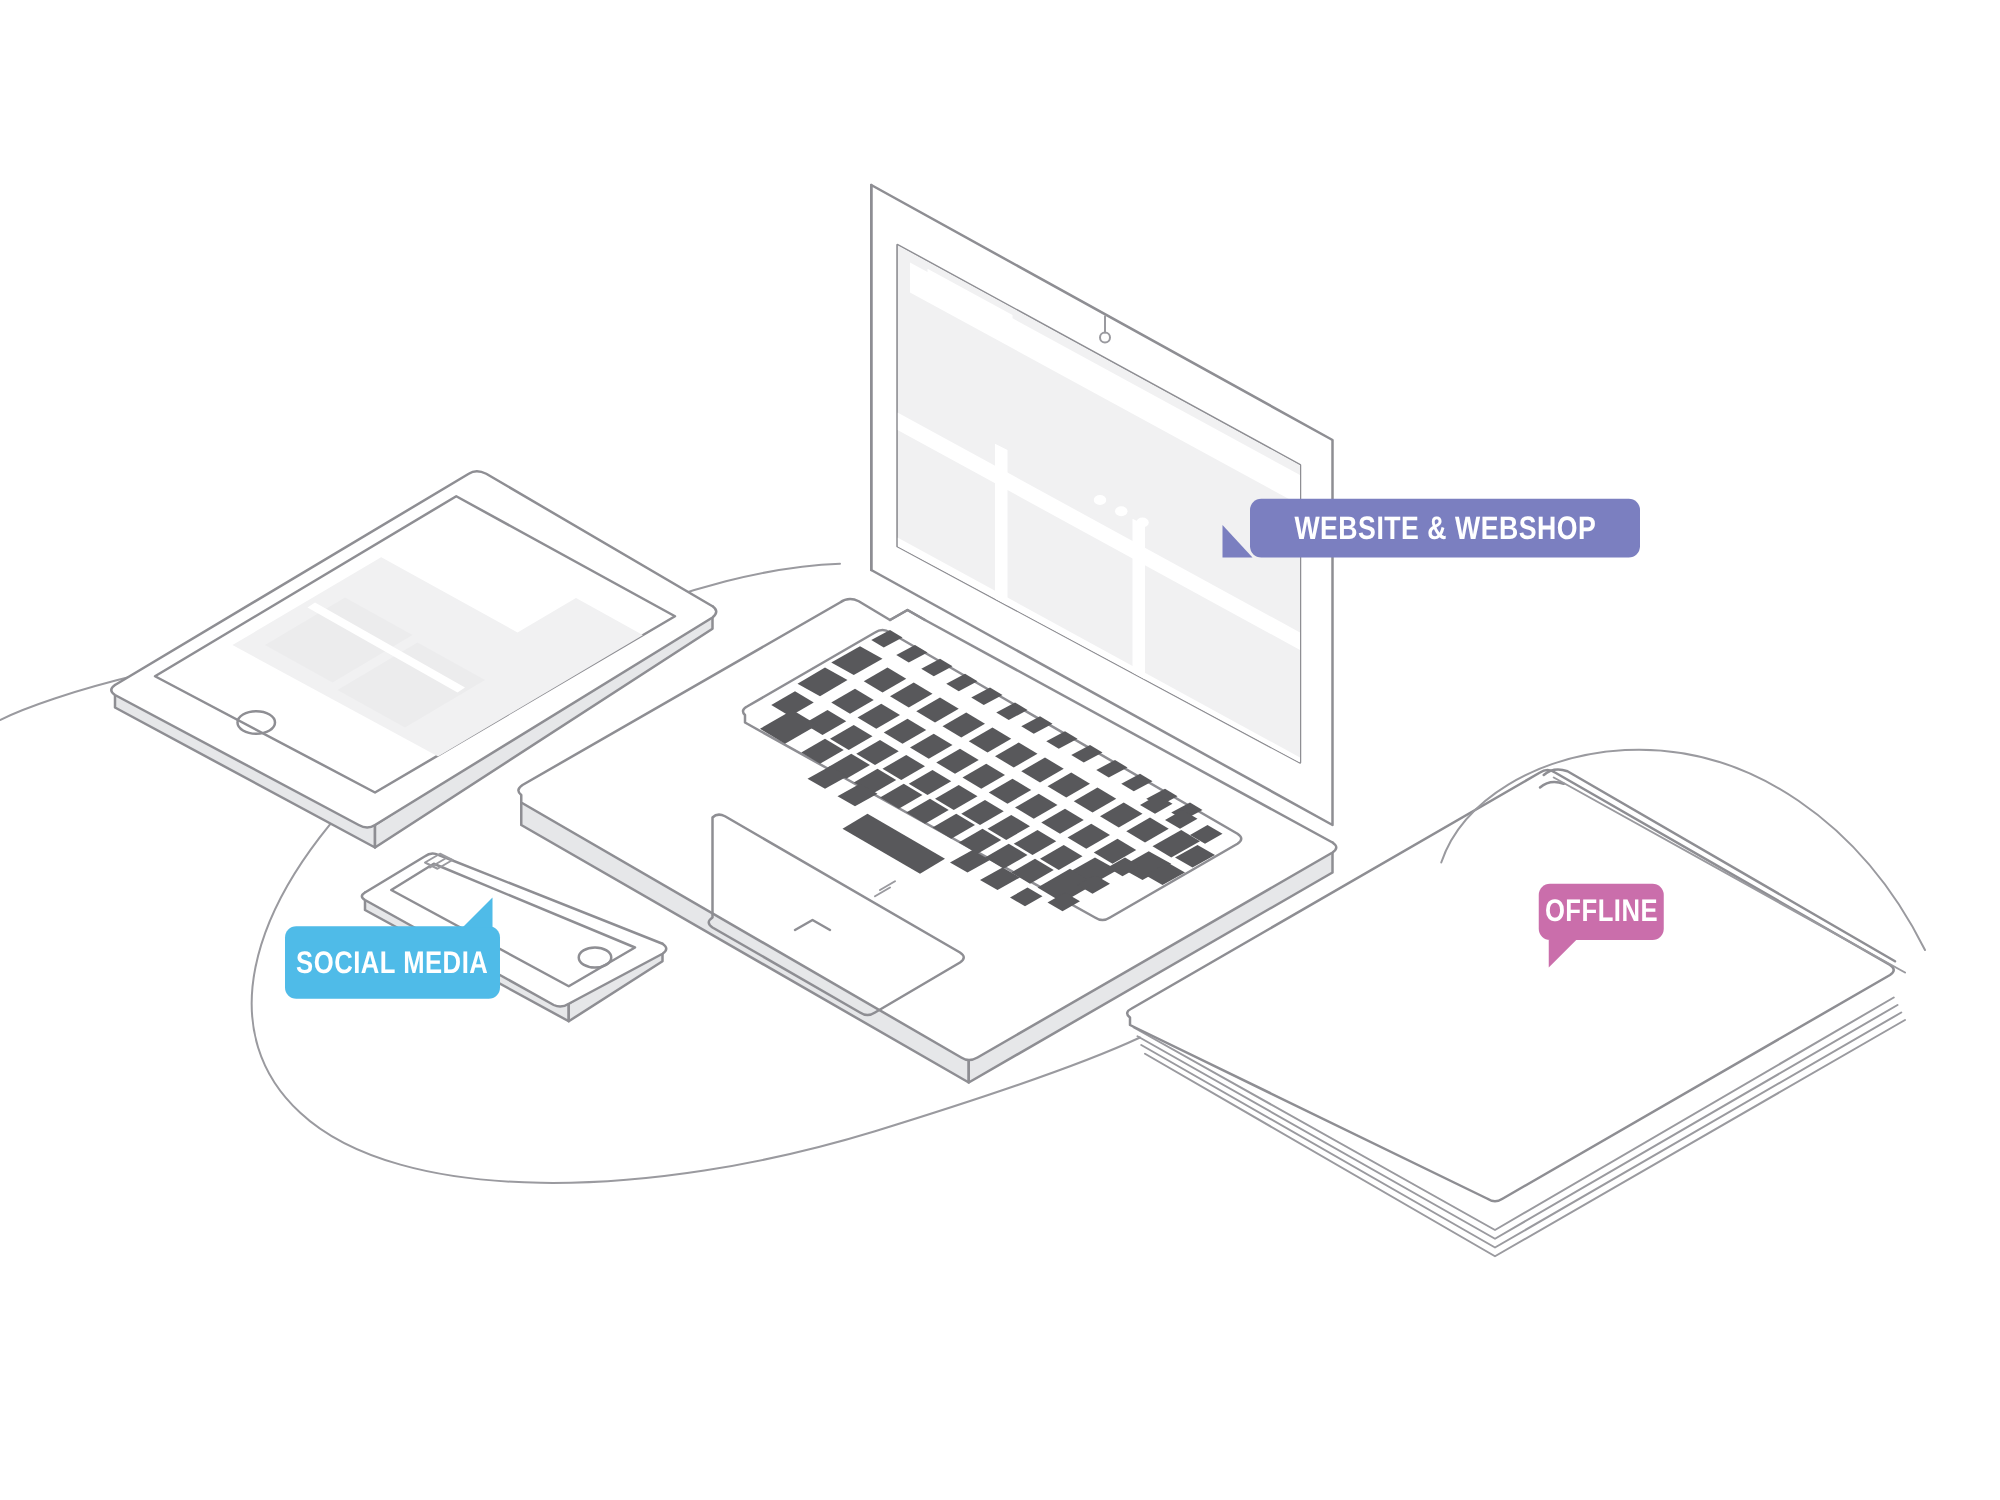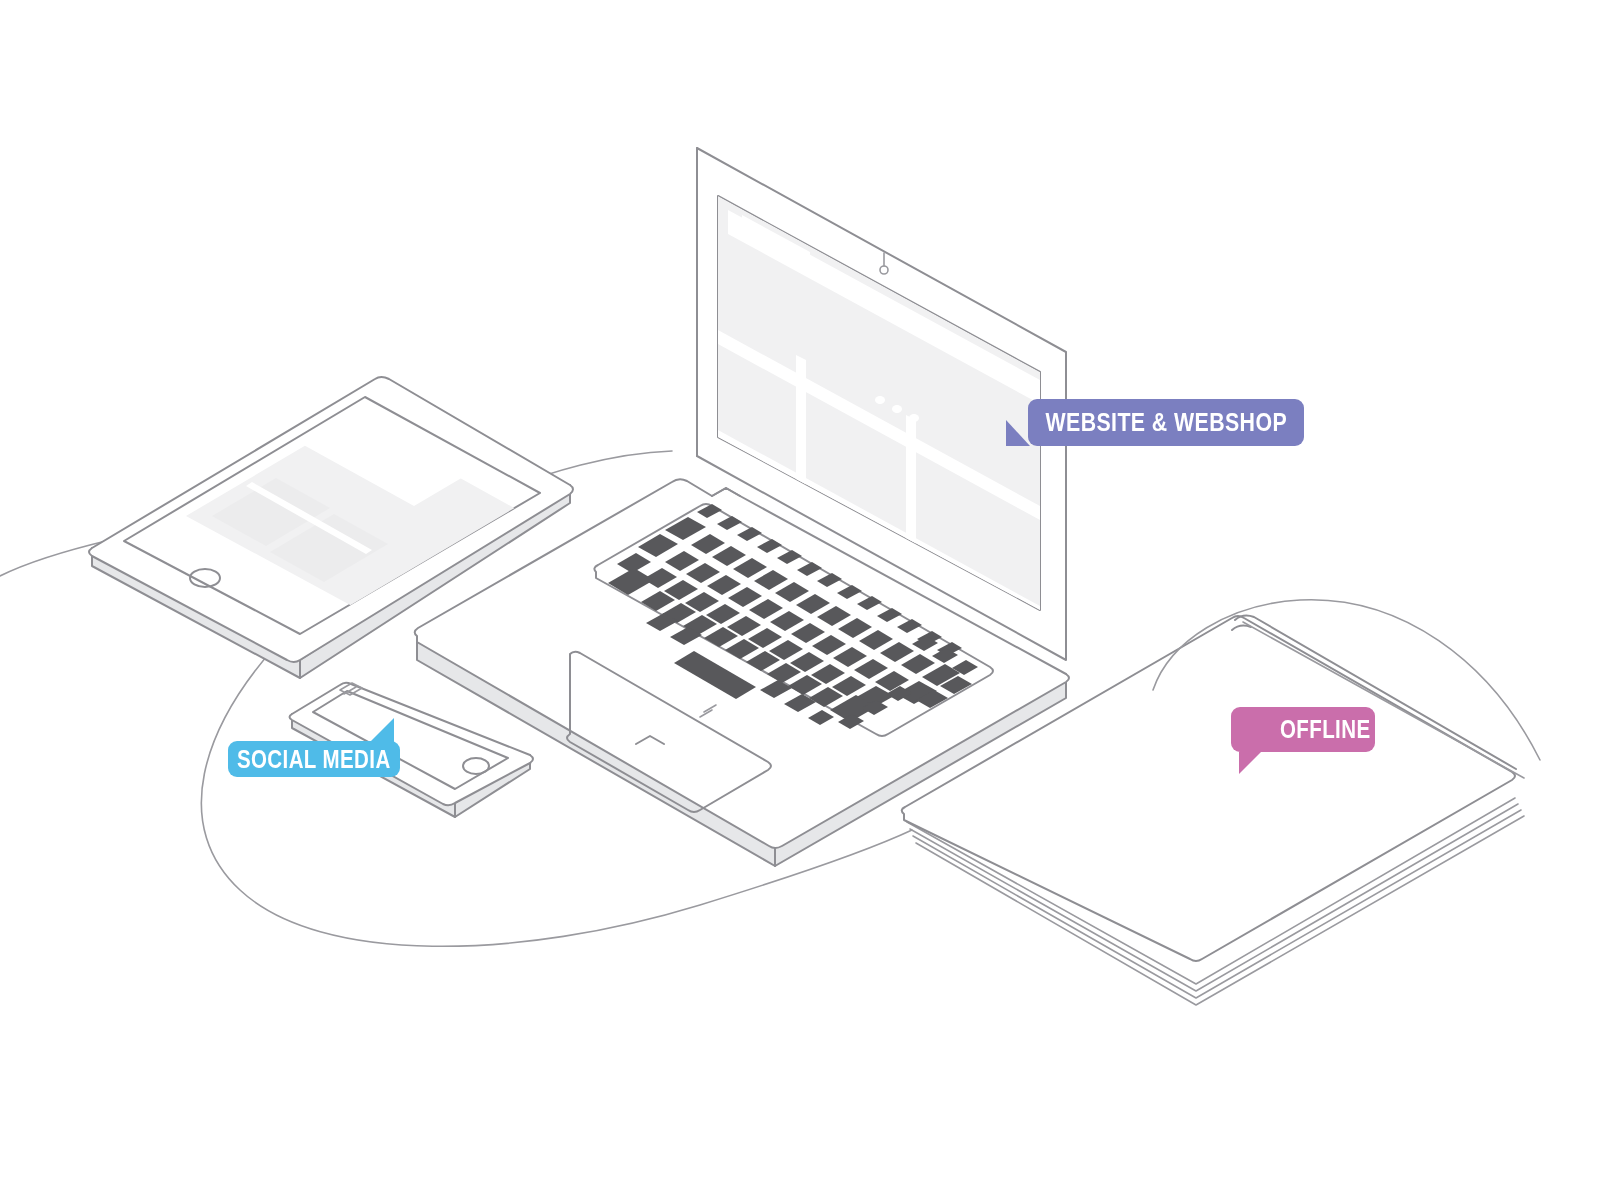--- a/index.html
+++ b/index.html
@@ -16,33 +16,33 @@
   .badge .txt{display:block;transform:scaleX(.82);transform-origin:center;}
   .badge::after{content:"";position:absolute;width:0;height:0;}
 
   
   #badge-mobile{left:88px;top:433px;width:178px;height:47px;background:#5b82bd;font-size:26px;}
   #badge-mobile::after{right:8px;bottom:-24px;
       border-left:0 solid transparent;border-right:26px solid transparent;
       border-top:26px solid #5b82bd;}
 
   
-  #badge-website{left:1000px;top:399px;width:276px;height:47px;background:#7b7fc0;font-size:26px;margin-left:28px;}
+  #badge-website{left:1000px;top:399px;width:312px;height:47px;background:#7b7fc0;font-size:26px;}
   #badge-website::after{left:-22px;bottom:0px;
       border-right:24px solid transparent;border-left:0 solid transparent;
       border-bottom:26px solid #7b7fc0;}
 
   
-  #badge-social{left:228px;top:741px;width:172px;height:36px;background:#4fbbe8;font-size:25px;text-align:center;}
+  #badge-social{left:228px;top:741px;width:172px;height:58px;background:#4fbbe8;font-size:25px;text-align:center;}
   #badge-social::after{right:6px;top:-23px;
       border-left:24px solid transparent;border-right:0 solid transparent;
       border-bottom:24px solid #4fbbe8;}
 
   
-  #badge-offline{left:1231px;top:707px;width:100px;height:45px;background:#ca6eab;font-size:25px;padding-left:44px;}
+  #badge-offline{left:1231px;top:707px;width:100px;height:45px;background:#ca6eab;font-size:25px;}
   #badge-offline::after{left:8px;bottom:-22px;
       border-left:0 solid transparent;border-right:22px solid transparent;
       border-top:22px solid #ca6eab;}
 </style>
 </head>
 <body>
 
 <div id="stage">
 
   <svg id="art" viewBox="0 0 1600 1200" xmlns="http://www.w3.org/2000/svg">

